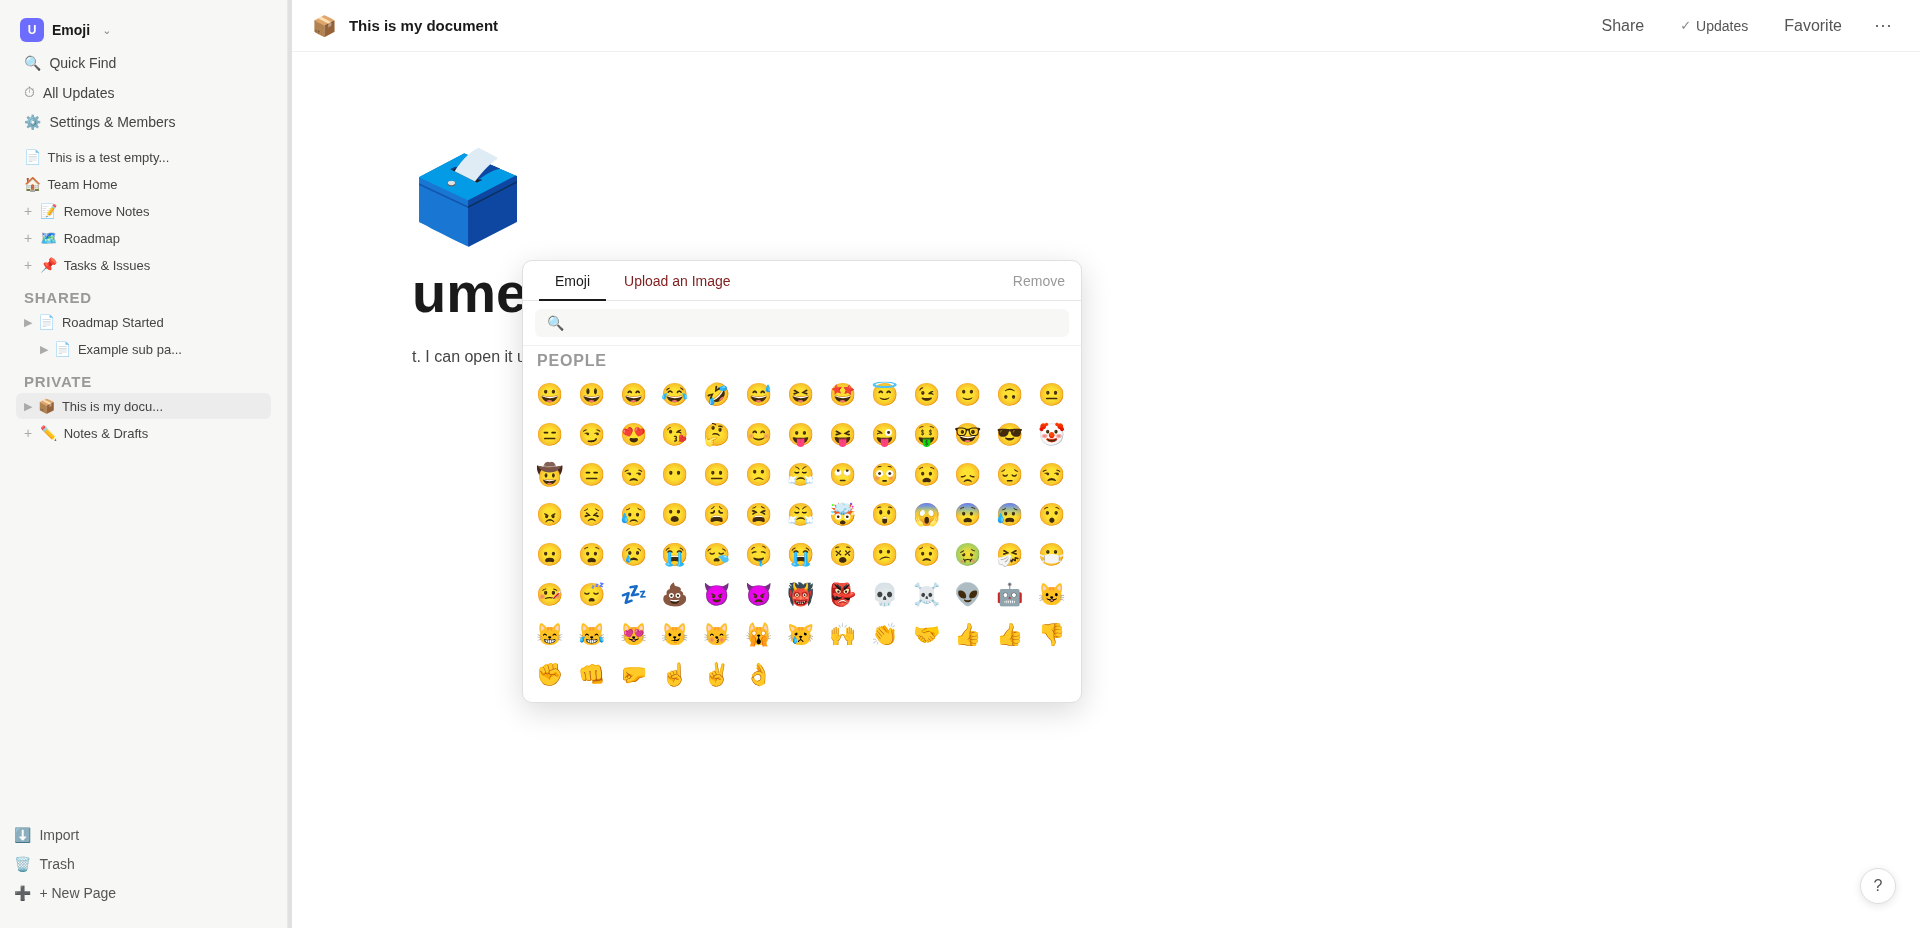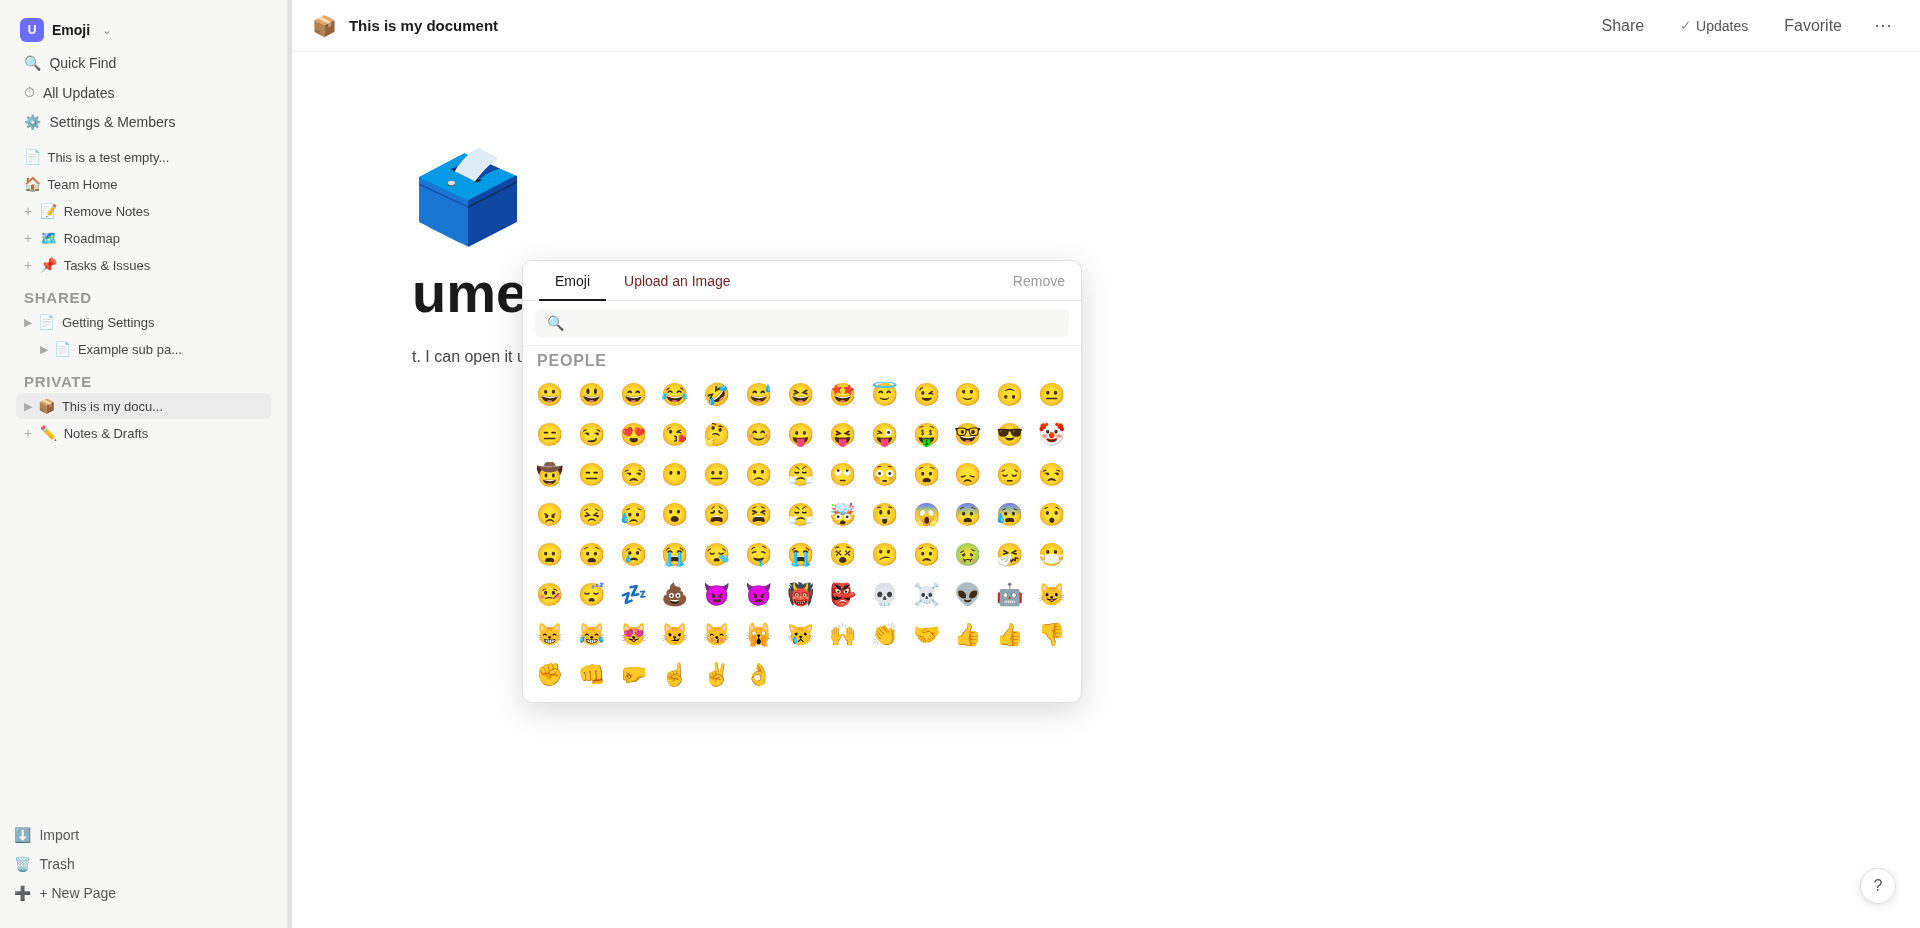--- a/index.html
+++ b/index.html
@@ -281,21 +281,21 @@
         <span class="add-icon">+</span>
         <span class="page-icon">📌</span>
         <span>Tasks &amp; Issues</span>
       </div>
     </div>
 
     <div class="sidebar-section-label">SHARED</div>
     <div class="sidebar-page-item">
       <span class="collapse-arrow">▶</span>
       <span class="page-icon">📄</span>
-      <span>Getting Settings</span>
+      <span>Roadmap Started</span>
     </div>
     <div class="sidebar-page-item sidebar-indent">
       <span class="collapse-arrow">▶</span>
       <span class="page-icon">📄</span>
       <span>Example sub pa...</span>
     </div>
 
     <div class="sidebar-section-label">PRIVATE</div>
     <div class="sidebar-page-item active">
       <span class="collapse-arrow">▶</span>

